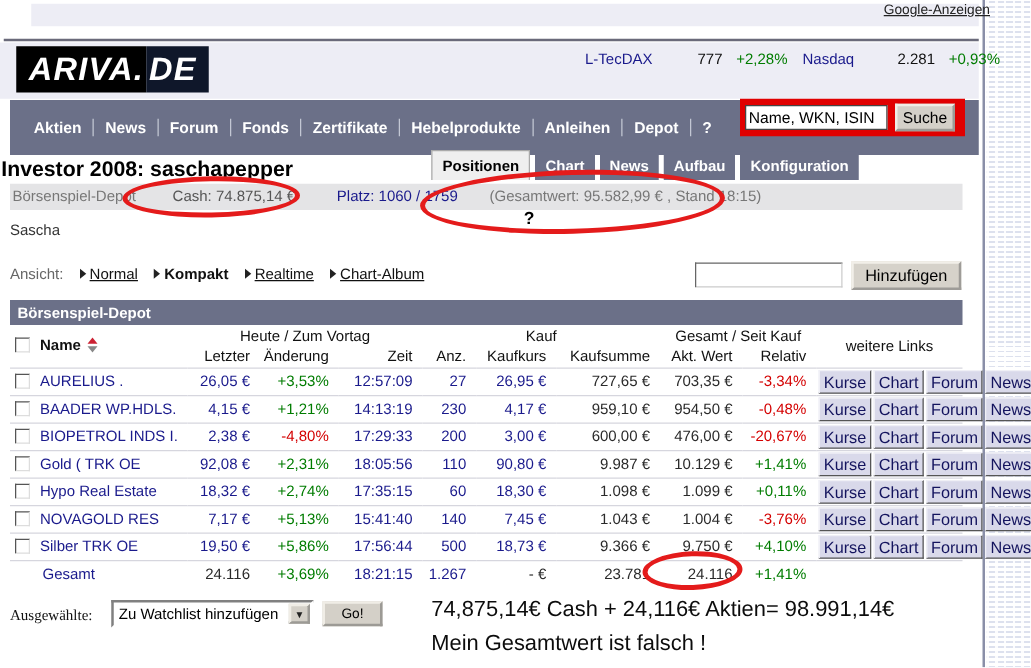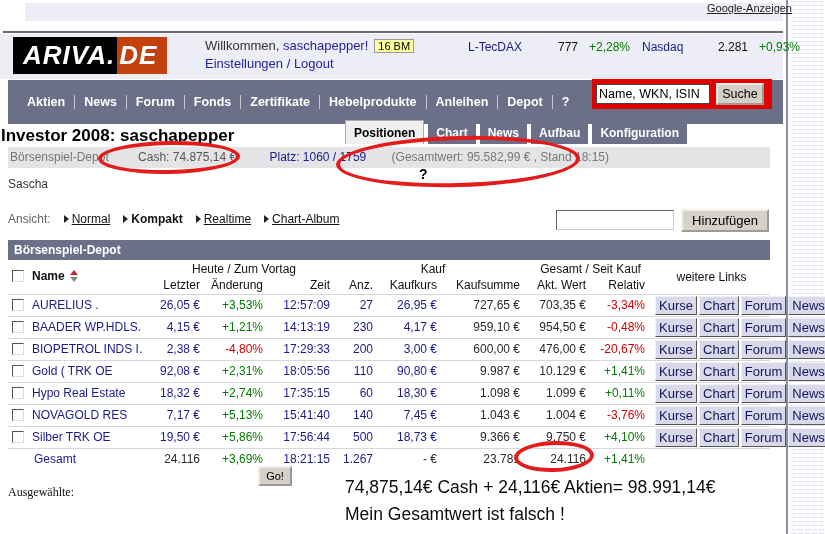--- a/index.html
+++ b/index.html
@@ -16,21 +16,21 @@
 
   
   .ad-band { position:absolute; left:25px; top:3px; width:758px; height:18px; background:#ededf5; }
   .google-ads { position:absolute; right:33px; top:2px; font-size:11px; color:#222; text-decoration:underline; cursor:pointer; }
   .top-rule { position:absolute; left:3px; top:31px; width:780px; height:2px; background:#6a6a7a; }
 
   
   .header-band { position:absolute; left:0; top:34px; width:783px; height:45px; background:#ededf5; }
   .logo { position:absolute; left:13px; top:3px; display:flex; font-style:italic; font-weight:bold; font-size:26px; line-height:37px; color:#fff; letter-spacing:1px; }
   .logo-black { background:#000; padding:0 2px 0 10px; }
-  .logo-red { background:#c2410c; padding:0 10px 0 2px; }
+  .logo-red { background:#0f172a; padding:0 10px 0 2px; }
   .greeting { position:absolute; left:205px; top:4px; font-size:13px; color:#333; }
   .greeting .line2 { margin-top:3px; }
   .blue-link { color:#2323a0; cursor:pointer; }
   .badge { display:inline-block; background:#ffff9e; border:1px solid #999; font-size:11px; padding:0 3px; margin-left:6px; color:#000; cursor:pointer; }
   .quotes { position:absolute; left:468px; top:5px; font-size:12px; }
   .quotes .qrow { display:flex; line-height:17px; }
   .q-label { width:64px; color:#1a1a8c; cursor:pointer; }
   .q-val { width:46px; text-align:right; color:#111; }
   .q-chg { width:52px; text-align:right; color:#007c00; }
   .q-label2 { width:58px; margin-left:12px; color:#1a1a8c; cursor:pointer; }
@@ -95,21 +95,21 @@
   .mini-btn { display:inline-block; font-size:13px; color:#14145e; background:#d9d9ea; border:1px solid #555; border-top-color:#f0f0f6; border-left-color:#f0f0f6; padding:1px 3px; margin-left:2px; cursor:pointer; }
   .mini-btn.disabled { color:#b3b3c3; border-color:#c6c6d4; background:#e6e6f0; cursor:default; }
   tr.total td { border-top:1px solid #d6d6de; }
   .total-name { color:#1a1a8c; padding-left:26px; }
 
   
   .sel-label { position:absolute; left:8px; top:485px; font-size:12px; color:#111;font-family:Liberation Serif, serif; }
   .combo { position:absolute; left:89px; top:480px; width:162px; height:22px; border:2px solid; border-color:#808080 #fff #fff #808080; background:#fff; display:flex; align-items:center; cursor:pointer; }
   .combo .combo-text { flex:1; font-size:12px; padding-left:4px; color:#000; white-space:nowrap; overflow:hidden; }
   .combo .combo-btn { width:17px; height:16px; background:#d4d0c8; border:2px outset #f0ede6; font-size:8px; color:#222; display:flex; align-items:center; justify-content:center; margin-right:1px; }
-  .go-btn { position:absolute; left:258px; top:466px; width:34px; height:20px; background:#d4d0c8; border:2px outset #f0ede6; font-size:11px; cursor:pointer; font-family:"Liberation Sans",sans-serif; }
+  .go-btn { position:absolute; left:258px; top:481px; width:48px; height:20px; background:#d4d0c8; border:2px outset #f0ede6; font-size:11px; cursor:pointer; font-family:"Liberation Sans",sans-serif; }
 
   
   .note { position:absolute; left:345px; top:474px; font-size:17.5px; color:#0c0c0c; line-height:27px; }
 
   
   .circle { position:absolute; border:4px solid #e41b1b; border-radius:50%; pointer-events:none; }
   .circ-cash { left:98px; top:141px; width:142px; height:33px; transform:rotate(-1deg); }
   .circ-gesamtwert { left:336px; top:136px; width:244px; height:51px; transform:rotate(-1.5deg); }
   .circ-total { left:514px; top:441px; width:80px; height:31px; transform:rotate(-2deg); }
 </style>
@@ -121,29 +121,20 @@
   <div class="stripes"></div>
 
   <div class="ad-band"></div>
   <a class="google-ads">Google-Anzeigen</a>
   <div class="top-rule"></div>
 
   <div class="header-band">
     <div class="logo">
       <span class="logo-black">ARIVA.</span>
         <span class="logo-red">DE</span>
-    </div>
-    <div class="greeting">
-      <div class="line1">
-        <span>Willkommen,</span>
-        <span class="blue-link">saschapepper!</span><span class="badge">16 BM</span>
-      </div>
-      <div class="line2">
-        <span class="blue-link">Einstellungen / Logout</span>
-      </div>
     </div>
     <div class="quotes">
       <div class="qrow">
         <span class="q-label">L-TecDAX</span>
         <span class="q-val">777</span>
         <span class="q-chg">+2,28%</span>
         <span class="q-label2">Nasdaq</span>
         <span class="q-val2">2.281</span>
         <span class="q-chg">+0,93%</span>
       </div>
@@ -385,20 +376,24 @@
       <td class="num dark">-    €</td>
       <td class="num dark">23.781</td>
       <td class="num dark">24.116</td>
       <td class="num pos">+1,41%</td>
       <td></td>
     </tr>
   </tbody>
     </table>
 
   <div class="sel-label">Ausgewählte:</div>
+  <div class="combo">
+    <span class="combo-text">Zu Watchlist hinzufügen</span>
+    <span class="combo-btn">▼</span>
+  </div>
   <button class="go-btn">Go!</button>
 
   <div class="note">
     <div>74,875,14€ Cash + 24,116€ Aktien= 98.991,14€</div>
     <div>Mein Gesamtwert ist falsch !</div>
   </div>
 
   <div class="circle circ-cash"></div>
   <div class="circle circ-gesamtwert"></div>
   <div class="circle circ-total"></div>

